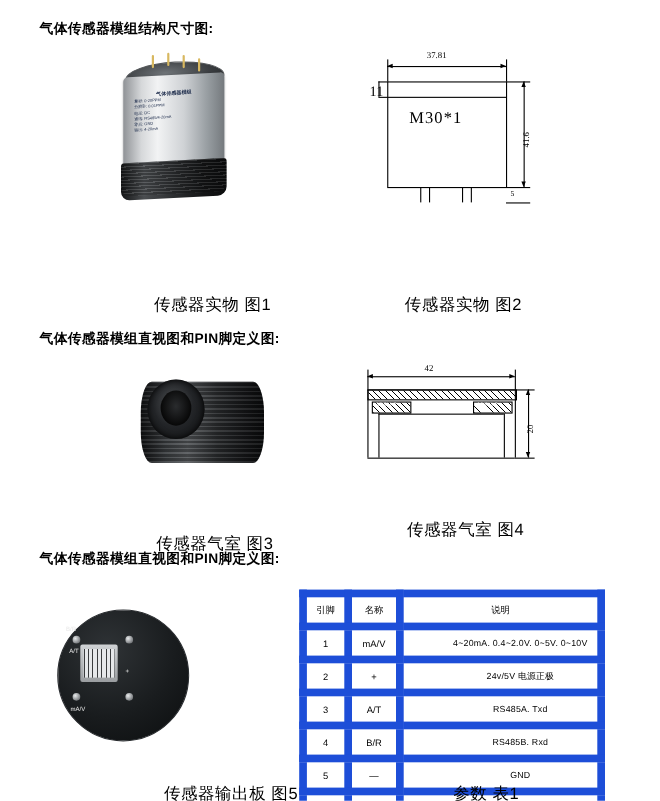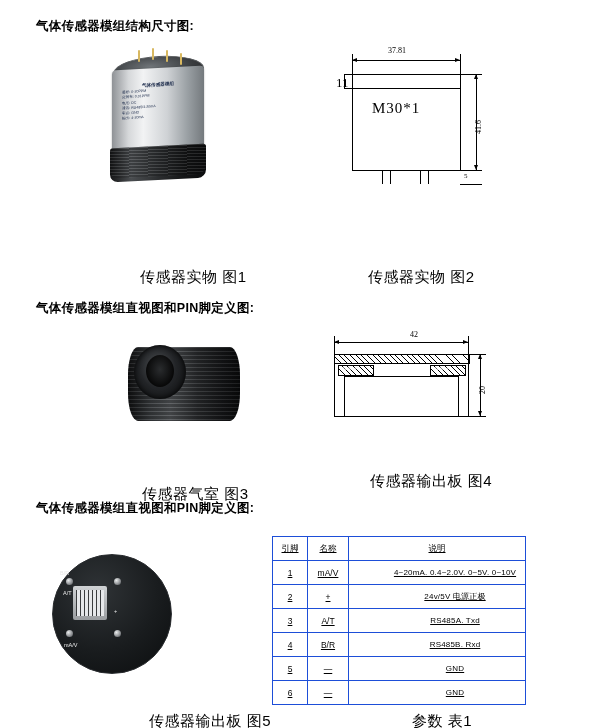--- a/index.html
+++ b/index.html
@@ -267,27 +267,26 @@
   
   .pin-table {
     position: absolute;
     left: 272px;
     top: 536px;
     border-collapse: collapse;
     font-size: 8.5px;
     font-family: "Liberation Sans", sans-serif;
   }
   .pin-table th, .pin-table td {
-    border: 1px solid #1d4ed8;
+    border: 7px solid #1d4ed8;
     text-align: center;
     padding: 0;
     height: 23px;
     font-weight: normal;
     color: #000;
-    text-decoration: underline;
   }
   .pin-table th:nth-child(1), .pin-table td:nth-child(1) { width: 34px; }
   .pin-table th:nth-child(2), .pin-table td:nth-child(2) { width: 40px; }
   .pin-table th:nth-child(3), .pin-table td:nth-child(3) { width: 140px; }
   .pin-table td.desc { text-align: center; font-size: 8px; letter-spacing: 0.2px; padding-left: 36px; }
 </style>
 </head>
 <body>
 
 <div class="page">
@@ -362,21 +361,21 @@
     <div class="chamber-hole"></div>
   </div>
 
   <div class="fig4">
 
     <div class="ln v" style="left:16px; top:4px; height:18px;"></div>
     <div class="ln v" style="left:150px; top:4px; height:18px;"></div>
     <div class="ln h" style="left:16px; top:10px; width:134px;"></div>
     <div class="arrow-l" style="left:16px; top:7.5px;"></div>
     <div class="arrow-r" style="left:145px; top:7.5px;"></div>
-    <div class="dim-text" style="left:92px; top:-2px;">42</div>
+    <div class="dim-text" style="left:68px; top:-2px;">42</div>
 
     <div class="ln h" style="left:16px; top:22px; width:134px;"></div>
     <div class="ln h" style="left:16px; top:84px; width:134px;"></div>
     <div class="ln v" style="left:16px; top:22px; height:62px;"></div>
     <div class="ln v" style="left:150px; top:22px; height:62px;"></div>
 
     <div class="hatch" style="left:16px; top:22px; width:134px; height:8px;"></div>
 
     <div class="ln h" style="left:26px; top:44px; width:114px;"></div>
     <div class="ln v" style="left:26px; top:44px; height:40px;"></div>
@@ -389,21 +388,21 @@
 
     <div class="ln h" style="left:150px; top:22px; width:18px;"></div>
     <div class="ln h" style="left:150px; top:84px; width:18px;"></div>
     <div class="ln v" style="left:162px; top:22px; height:62px;"></div>
     <div class="arrow-u" style="left:159.5px; top:22px;"></div>
     <div class="arrow-d" style="left:159.5px; top:79px;"></div>
     <div class="dim-text vert" style="left:160px; top:62px;">20</div>
   </div>
 
   <div class="caption" style="left:142px; top:472px;margin-top:13px;">传感器气室  图3</div>
-  <div class="caption" style="left:370px; top:472px;">传感器输出板  图4</div>
+  <div class="caption" style="left:370px; top:472px;">传感器气室  图4</div>
 
   <div class="heading" style="left:36px; top:500px;">气体传感器模组直视图和PIN脚定义图:</div>
 
   <div class="fig5">
     <div class="pcb"></div>
     <div class="pcb-conn"></div>
     <div class="pcb-screw" style="left:36px; top:30px;"></div>
     <div class="pcb-screw" style="left:84px; top:30px;"></div>
     <div class="pcb-screw" style="left:36px; top:82px;"></div>
     <div class="pcb-screw" style="left:84px; top:82px;"></div>

